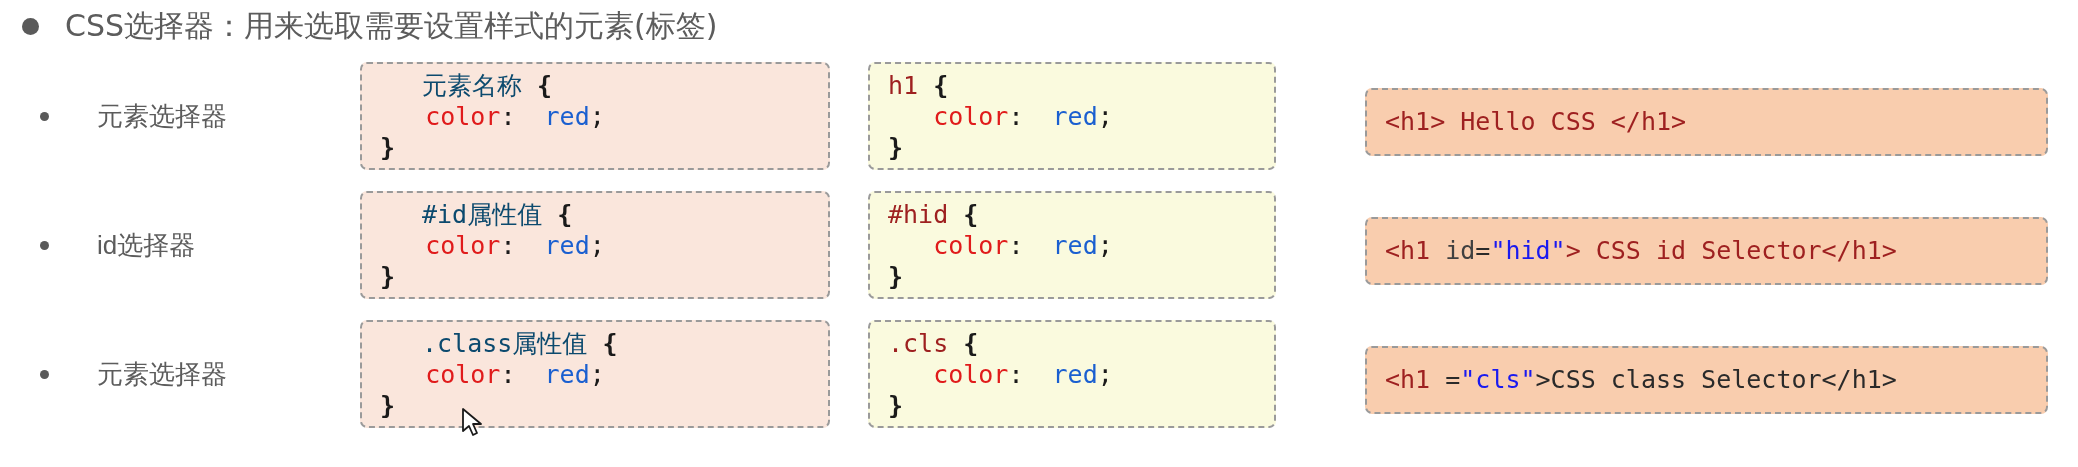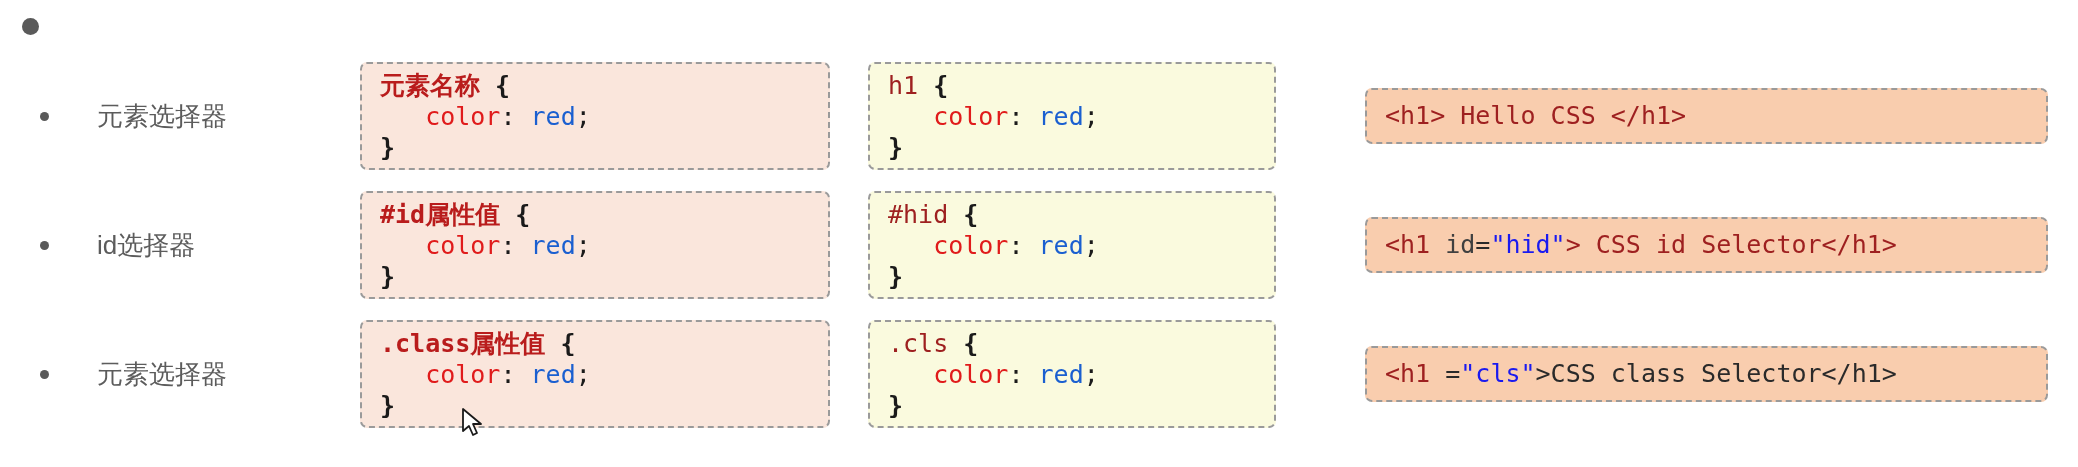--- a/index.html
+++ b/index.html
@@ -102,39 +102,39 @@
   .html-css-box {
     left: 868px;
     width: 408px;
     top: 10px;
     height: 108px;
     background: #fafade;
   }
   .html-box {
     left: 1365px;
     top: 36px;
-    height: 56px;
+    height: 68px;
     background: #f9cdae;
     display: flex;
     align-items: center;
     padding-top: 0;
     padding-bottom: 0;
     line-height: 52px;
   }
   #row-0 .html-box { width: 683px; }
   #row-1 .html-box { width: 683px; }
   #row-2 .html-box { width: 683px; }
 
   
-  .sel   { color: #b91c1c; font-weight: bold; }
+  .sel   { color: #0c4a6e; font-weight: normal; margin-left: 42px; }
   .sel-mono { color: #9e2020; }
   .brace { color: #1a1a1a; font-weight: bold; }
   .prop  { color: #e01b1b; }
   .colon { color: #1a1a1a; }
-  .val   { color: #1a5fd0; }
+  .val   { color: #1a5fd0; margin-left: 14px; }
   .semi  { color: #1a1a1a; }
   .tag   { color: #9e2020; }
   .attr  { color: #404040; }
   .attrval { color: #1a1af0; }
   .plain { color: #2a2a2a; }
   .indent { display: inline-block; width: 3ch; }
 
   
   #mouse-cursor {
     position: absolute;
@@ -143,20 +143,21 @@
     width: 22px;
     height: 32px;
     pointer-events: none;
   }
 </style>
 </head>
 <body>
 
 <div id="title-row">
   <span id="title-bullet"></span>
+  <span id="title-text">CSS选择器：用来选取需要设置样式的元素(标签)</span>
 </div>
 
 <div class="row" id="row-0">
   <div class="label-cell">
     <span class="label-bullet"></span>
     <span class="label-text">元素选择器</span>
   </div>
 
   <div class="code-box css-box"><span class="sel">元素名称</span> <span class="brace">{</span>
 <span class="indent"></span><span class="prop">color</span><span class="colon">:</span> <span class="val">red</span><span class="semi">;</span>

